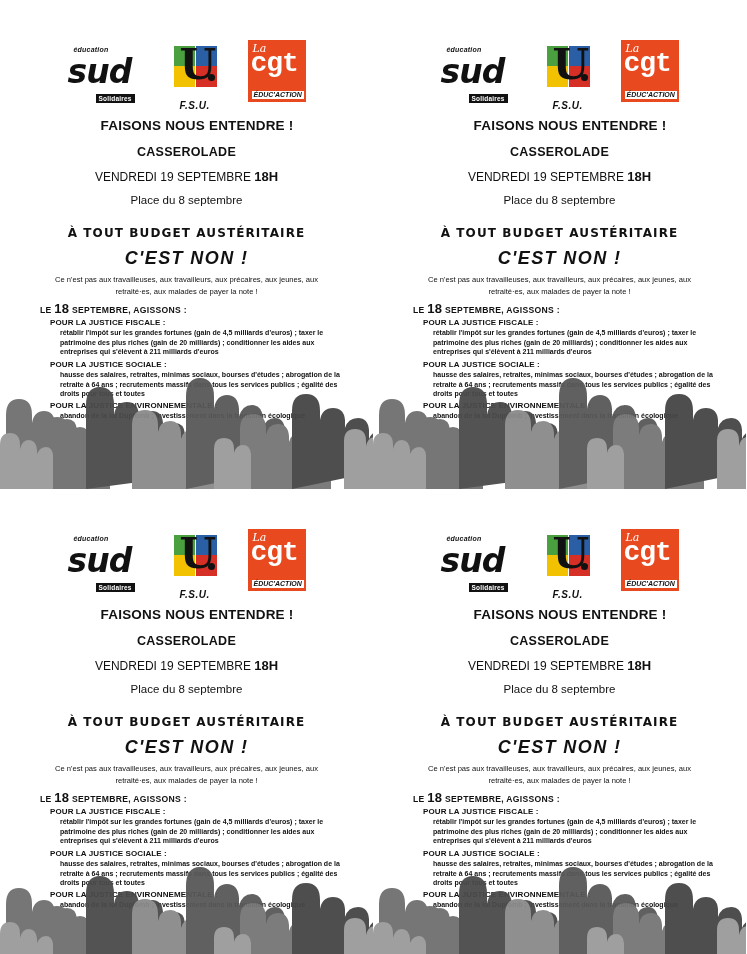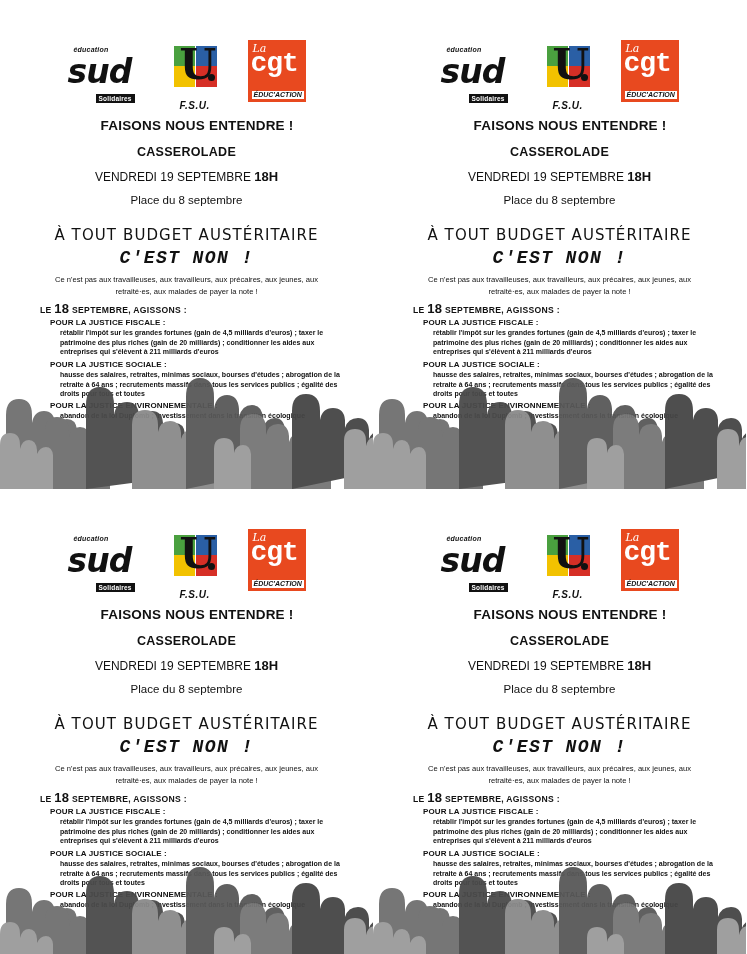--- a/index.html
+++ b/index.html
@@ -203,36 +203,36 @@
     position: absolute;
     left: 0; right: 0;
     top: 194px;
     font-size: 11.5px;
     color: #111;
   }
   .l5 {
     position: absolute;
     left: 0; right: 0;
     top: 226px;
-    font-size: 15px;
-    font-weight: normal;
+    font-size: 12px;
+    font-weight: bold;
     color: #111;
     letter-spacing: 1.1px;
     font-family: "DejaVu Sans", sans-serif;
   }
   .l6 {
     position: absolute;
     left: 0; right: 0;
     top: 248px;
     font-size: 18px;
     font-weight: bold;
     font-style: italic;
     color: #111;
     letter-spacing: 1.4px;
-    font-family: Liberation Mono, monospace;
+    font-family: Liberation Sans, sans-serif;
   }
   .l7 {
     position: absolute;
     left: 38px;
     right: 38px;
     top: 274px;
     font-size: 7.6px;
     line-height: 11.5px;
     color: #111;
     text-align: center;

